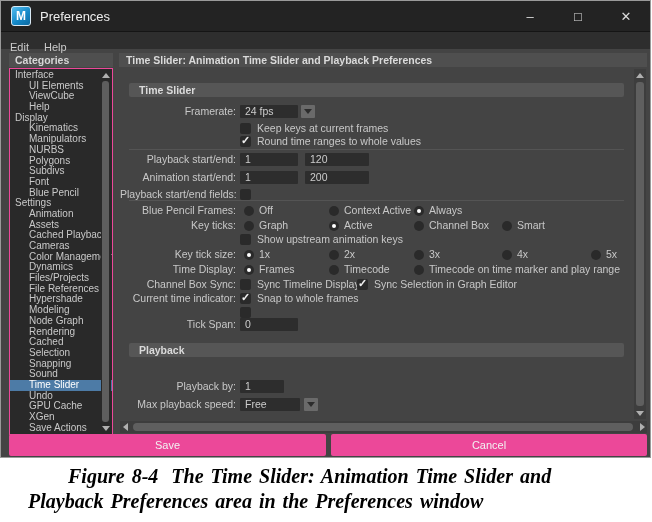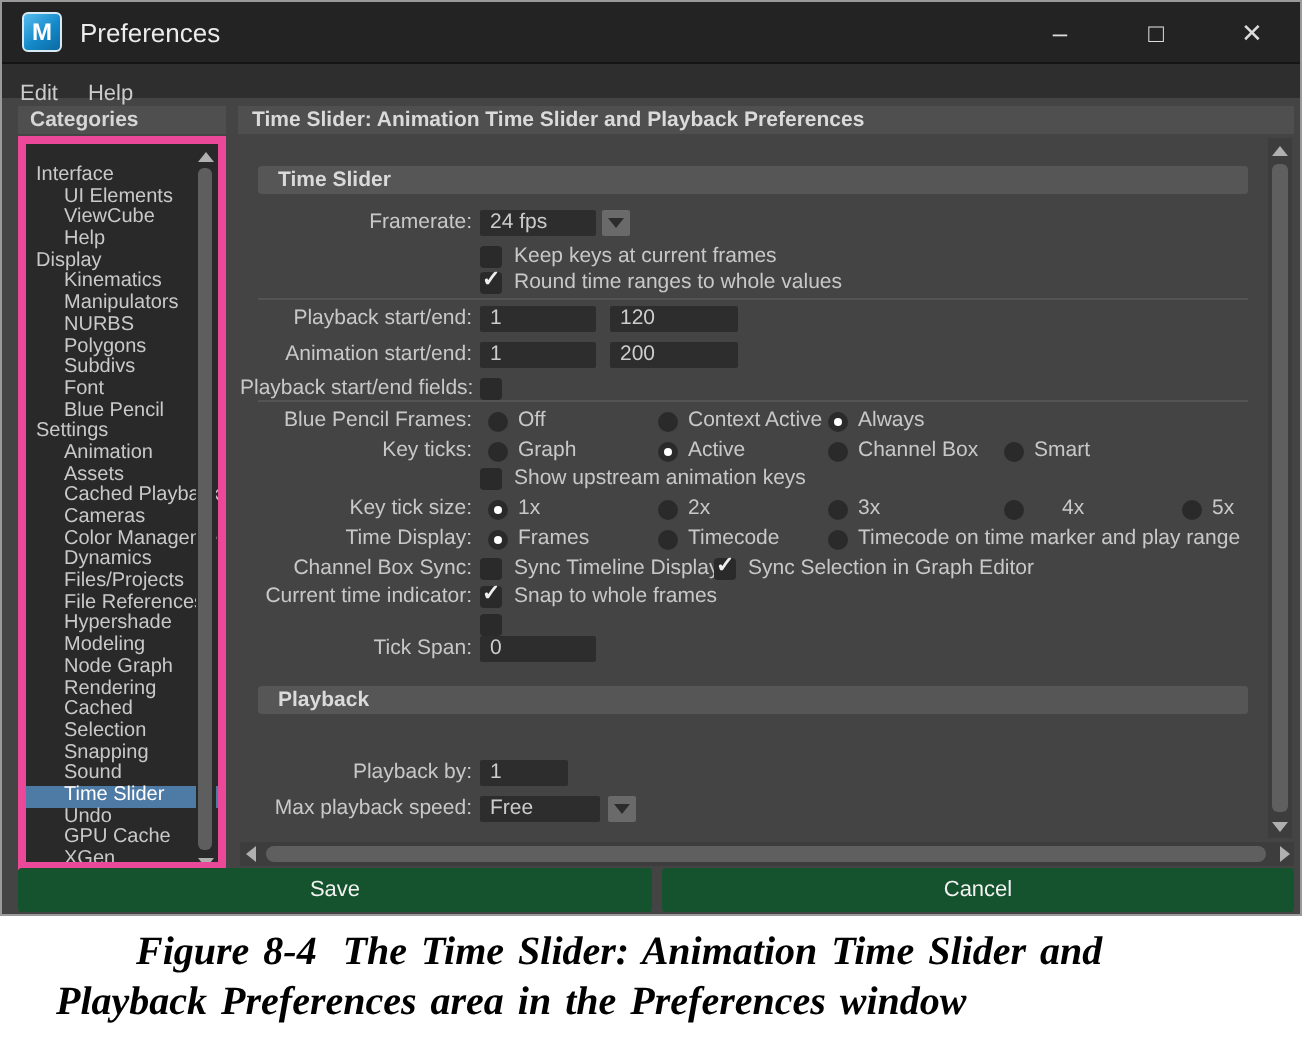--- a/index.html
+++ b/index.html
@@ -27,21 +27,21 @@
   
   .cat-header { position: absolute; left: 8px; top: 52px; width: 104px; height: 14px;
                 background: #4f4f4f; color: #d6d6d6; font-size: 10.5px; font-weight: bold;
                 line-height: 14px; padding-left: 6px; }
   .main-header { position: absolute; left: 118px; top: 52px; width: 528px; height: 14px;
                  background: #4f4f4f; color: #dadada; font-size: 10.5px; font-weight: bold;
                  line-height: 14px; padding-left: 7px; white-space: nowrap; overflow: hidden; }
 
   
   .cat-list { position: absolute; left: 8px; top: 67px; width: 104px; height: 367px;
-              background: #292929; border: 4px solid #ec4899; overflow: hidden; padding-top: 11px; }
+              background: #292929; border: 1px solid #ec4899; overflow: hidden; padding-top: 1px; }
   .cat-item { height: 10.7px; line-height: 10.8px; font-size: 10px; color: #c9c9c9;
               padding-left: 5px; white-space: nowrap; }
   .cat-item.ind { padding-left: 19px; }
   .cat-item.selected { background: #4d7ba6; color: #ffffff; }
   .cat-scroll { position: absolute; right: 1px; top: 1px; width: 10px; height: 363px; background: #292929; }
   .cat-scroll .thumb { position: absolute; left: 1px; top: 11px; bottom: 11px; width: 7px;
                        background: #5e5e5e; border-radius: 3px; }
   .tri-up { width: 0; height: 0; border-left: 4px solid transparent; border-right: 4px solid transparent;
             border-bottom: 5px solid #b0b0b0; }
   .tri-down { width: 0; height: 0; border-left: 4px solid transparent; border-right: 4px solid transparent;
@@ -83,21 +83,21 @@
 
   
   .vscroll { position: absolute; left: 633px; top: 68px; width: 12px; height: 350px; background: #3d3d3d; }
   .vscroll .thumb { position: absolute; left: 2px; top: 13px; bottom: 13px; width: 8px;
                     background: #5f5f5f; border-radius: 3px; }
   .hscroll { position: absolute; left: 119px; top: 420px; width: 527px; height: 12px; background: #3d3d3d; }
   .hscroll .thumb { position: absolute; left: 13px; right: 14px; top: 2px; height: 8px;
                     background: #5f5f5f; border-radius: 4px; }
 
   
-  .btn { position: absolute; top: 433px; height: 22px; background: #14532d; border-radius: 2px;
+  .btn { position: absolute; top: 433px; height: 22px; background: #ec4899; border-radius: 2px;
          color: #f2f2f2; font-size: 11px; display: flex; align-items: center; justify-content: center; }
   .btn-save { left: 8px; width: 317px; }
   .btn-cancel { left: 330px; width: 316px; }
 
   
   .caption { position: absolute; left: 0; top: 462px; width: 640px; height: 60px; color: #000;
              font-family: "Liberation Serif", serif; font-style: italic; font-weight: bold;
              font-size: 20px; }
   .cap-line1 { position: absolute; left: 68px; top: 3px; white-space: nowrap; word-spacing: 2px; }
   .cap-line1 .rest { margin-left: 13px; }
@@ -241,21 +241,21 @@
 
       <div class="row" style="top:179px">
         <div class="lbl">Key tick size:</div>
         <span class="radio on" style="left:124px"></span>
         <span class="cb-label" style="left:139px">1x</span>
         <span class="radio" style="left:209px"></span>
         <span class="cb-label" style="left:224px">2x</span>
         <span class="radio" style="left:294px"></span>
         <span class="cb-label" style="left:309px">3x</span>
         <span class="radio" style="left:382px"></span>
-        <span class="cb-label" style="left:411px">4x</span>
+        <span class="cb-label" style="left:397px">4x</span>
         <span class="radio" style="left:471px"></span>
         <span class="cb-label" style="left:486px">5x</span>
       </div>
 
       <div class="row" style="top:194px">
         <div class="lbl">Time Display:</div>
         <span class="radio on" style="left:124px"></span>
         <span class="cb-label" style="left:139px">Frames</span>
         <span class="radio" style="left:209px"></span>
         <span class="cb-label" style="left:224px">Timecode</span>

